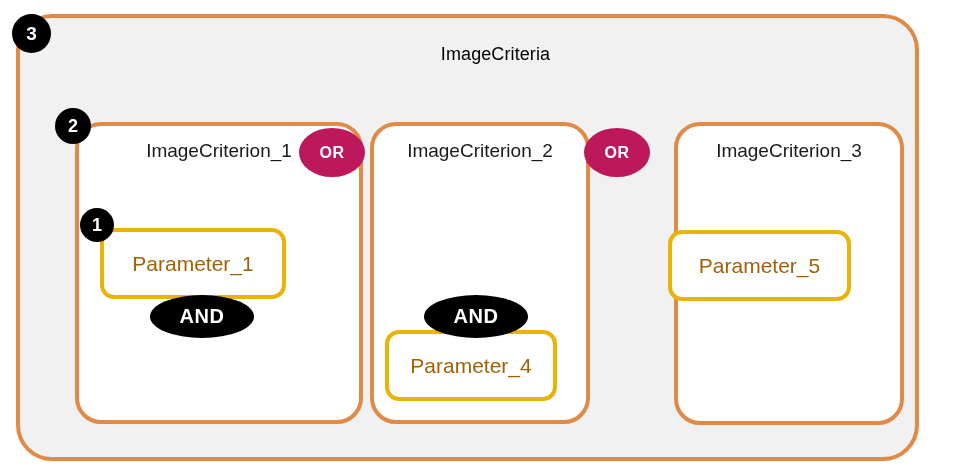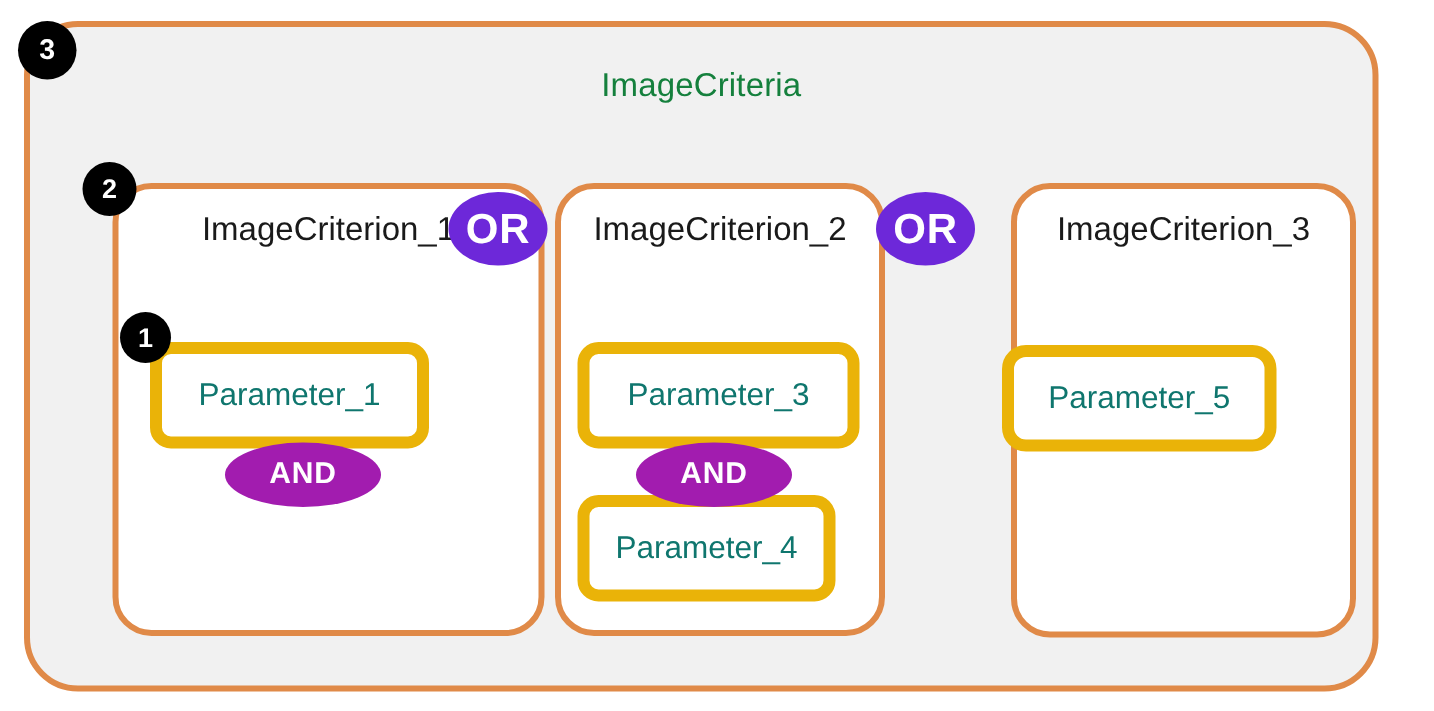--- a/index.html
+++ b/index.html
@@ -29,84 +29,85 @@
     background: #f1f1f1;
     border: 4px solid #e08a48;
     border-radius: 36px;
   }
   .criteria-title {
     position: absolute;
     left: 0;
     top: 26px;
     width: 100%;
     text-align: center;
-    font-size: 22px;
-    color: #15803d;
+    font-size: 18px;
+    color: #000000;
     letter-spacing: 0.1px;
+    padding-left: 28px;
   }
 
   
   .criterion-box {
     position: absolute;
     box-sizing: border-box;
     background: #ffffff;
     border: 4px solid #e08a48;
     border-radius: 26px;
   }
   .criterion-title {
     position: absolute;
     left: 0;
     top: 14px;
     width: 100%;
     text-align: center;
-    font-size: 22px;
+    font-size: 19px;
     color: #1a1a1a;
   }
   #criterion-1 { left: 75px;  top: 122px; width: 288px; height: 302px; }
   #criterion-2 { left: 370px; top: 122px; width: 220px; height: 302px; }
   #criterion-3 { left: 674px; top: 122px; width: 230px; height: 303px; }
 
   
   .parameter-box {
     position: absolute;
     box-sizing: border-box;
     background: #ffffff;
-    border: 8px solid #eab308;
+    border: 4px solid #eab308;
     border-radius: 14px;
     display: flex;
     align-items: center;
     justify-content: center;
     font-size: 21px;
-    color: #0f766e;
+    color: #a16207;
   }
   #parameter-1 { left: 100px; top: 228px; width: 186px; height: 71px; }
   #parameter-2 { left: 100px; top: 330px; width: 186px; height: 71px; }
   #parameter-3 { left: 385px; top: 228px; width: 188px; height: 71px; }
   #parameter-4 { left: 385px; top: 330px; width: 172px; height: 71px; }
-  #parameter-5 { left: 668px; top: 230px; width: 183px; height: 71px; border-radius: 16px; }
+  #parameter-5 { left: 668px; top: 230px; width: 183px; height: 71px; }
 
   
   .op-ellipse {
     position: absolute;
     display: flex;
     align-items: center;
     justify-content: center;
     color: #ffffff;
     font-weight: bold;
     border-radius: 50%;
     letter-spacing: 0.5px;
   }
   .op-or {
-    background: #6d28d9;
+    background: #be185d;
     width: 66px;
     height: 49px;
-    font-size: 28px;
+    font-size: 16px;
   }
   .op-and {
-    background: #a21caf;
+    background: #000000;
     width: 104px;
     height: 43px;
     font-size: 20px;
   }
   #or-1  { left: 299px; top: 128px; }
   #or-2  { left: 584px; top: 128px; }
   #and-1 { left: 150px; top: 295px; }
   #and-2 { left: 424px; top: 295px; }
 
   
@@ -139,21 +140,20 @@
 
   <div class="criterion-box" id="criterion-2">
     <div class="criterion-title">ImageCriterion_2</div>
   </div>
 
   <div class="criterion-box" id="criterion-3">
     <div class="criterion-title">ImageCriterion_3</div>
   </div>
 
   <div class="parameter-box" id="parameter-1">Parameter_1</div>
-  <div class="parameter-box" id="parameter-3">Parameter_3</div>
   <div class="parameter-box" id="parameter-4">Parameter_4</div>
   <div class="parameter-box" id="parameter-5">Parameter_5</div>
 
   <div class="op-ellipse op-and" id="and-1">AND</div>
   <div class="op-ellipse op-and" id="and-2">AND</div>
 
   <div class="op-ellipse op-or" id="or-1">OR</div>
   <div class="op-ellipse op-or" id="or-2">OR</div>
 
   <div class="level-badge" id="badge-3">3</div>

